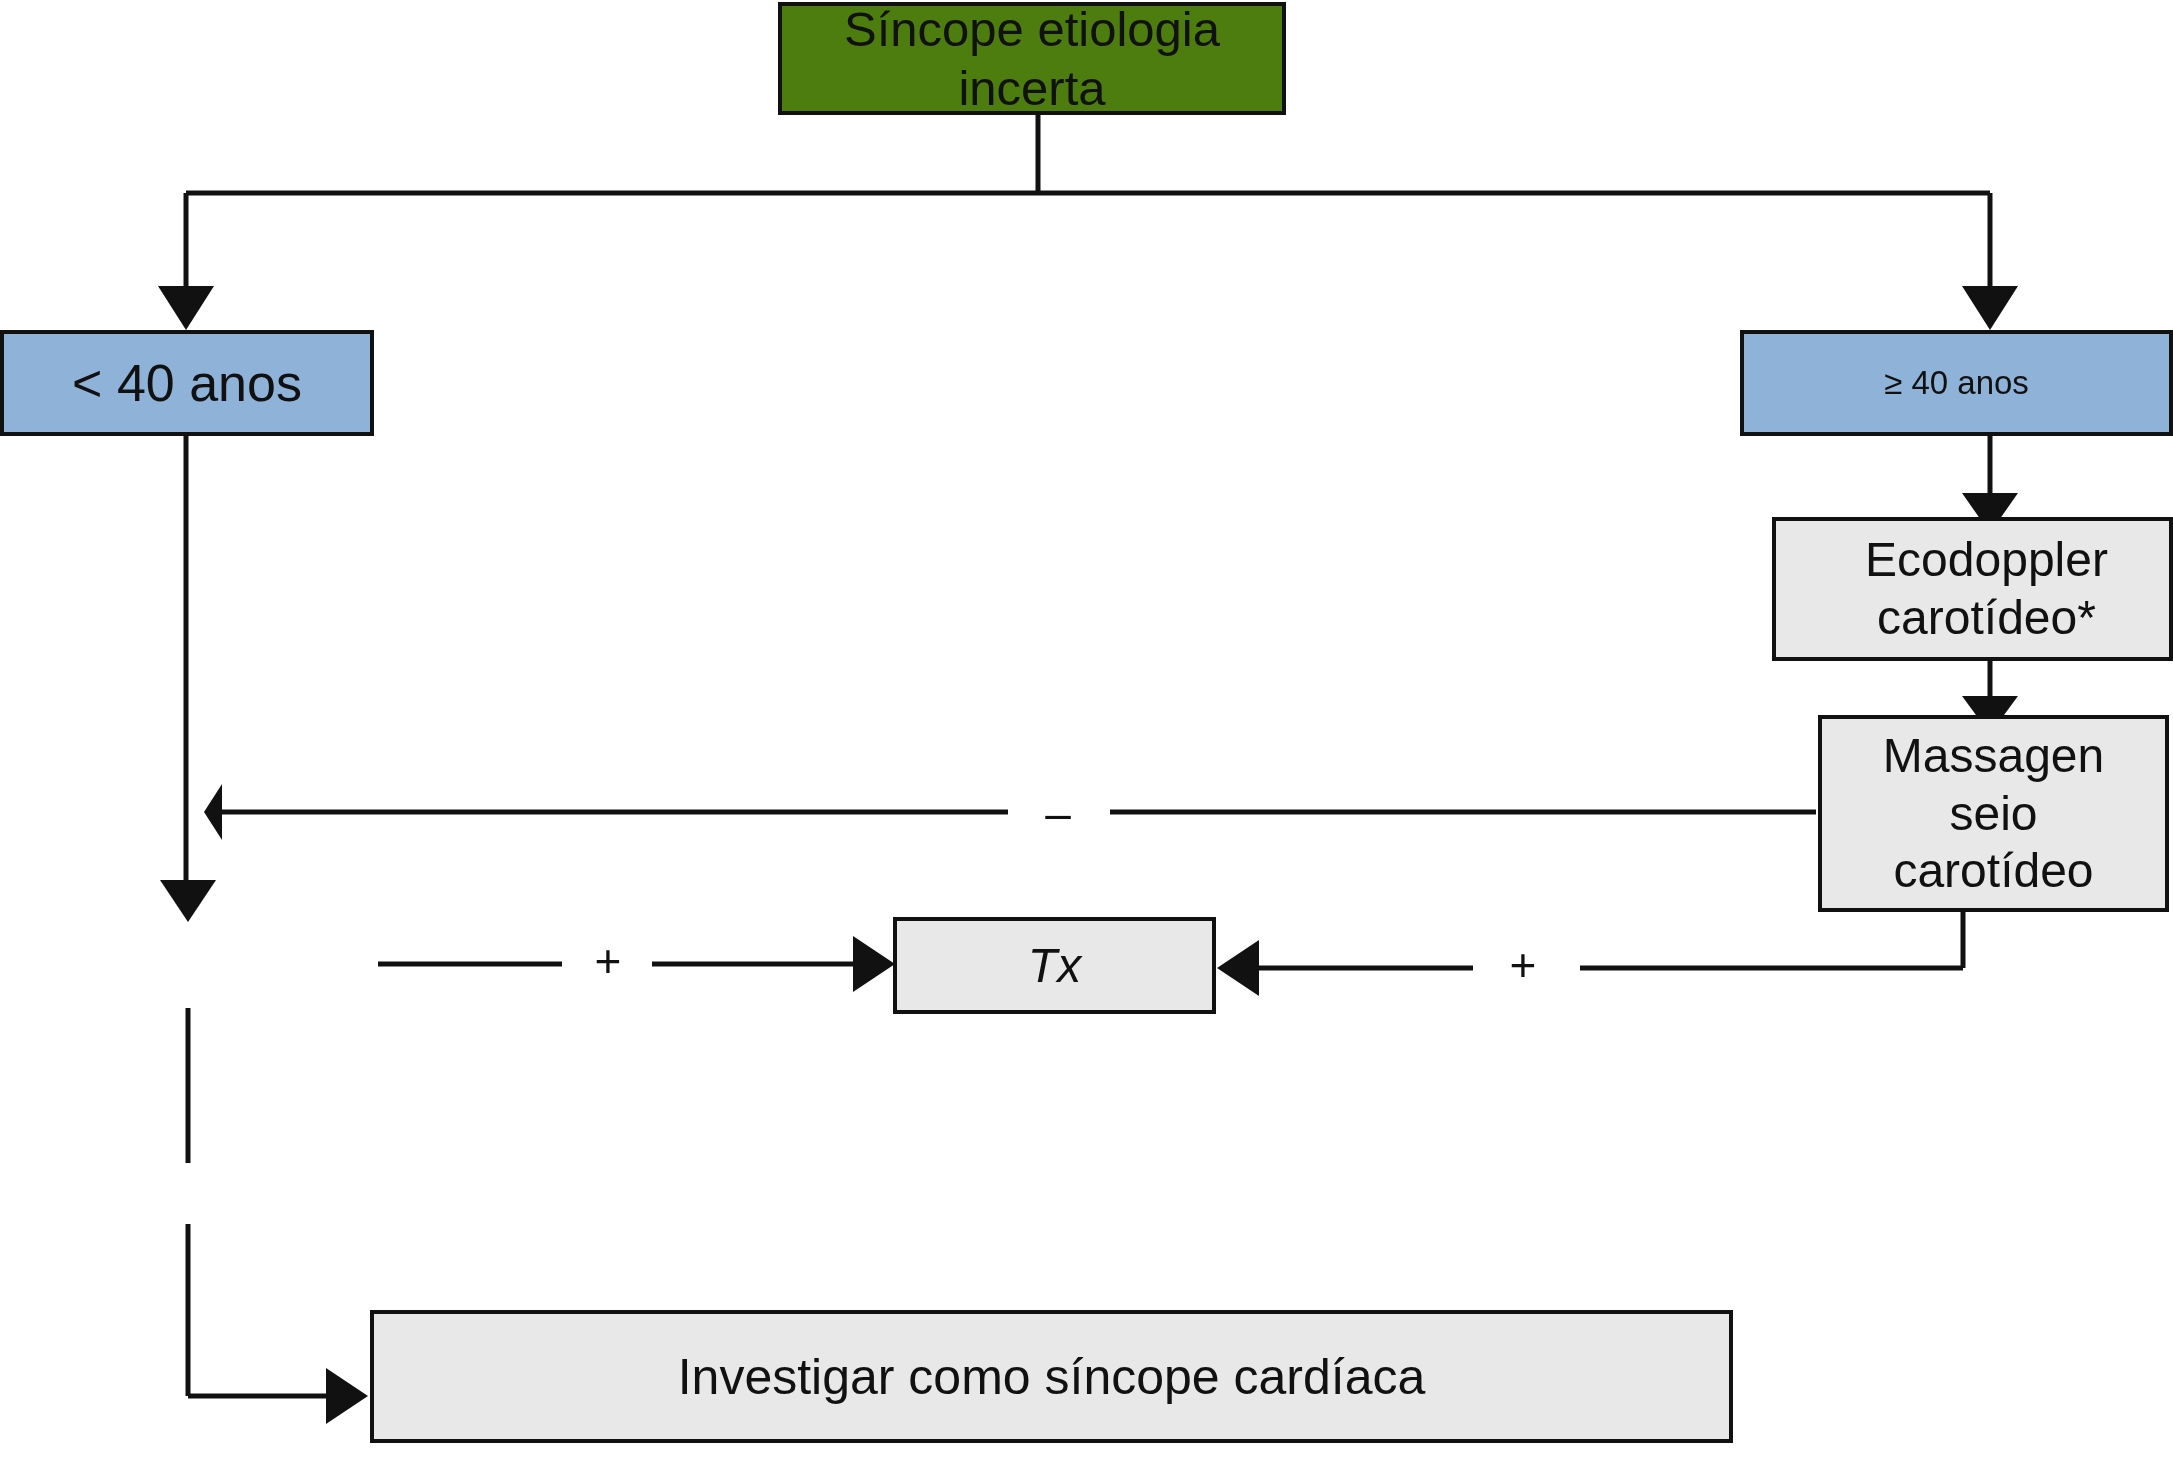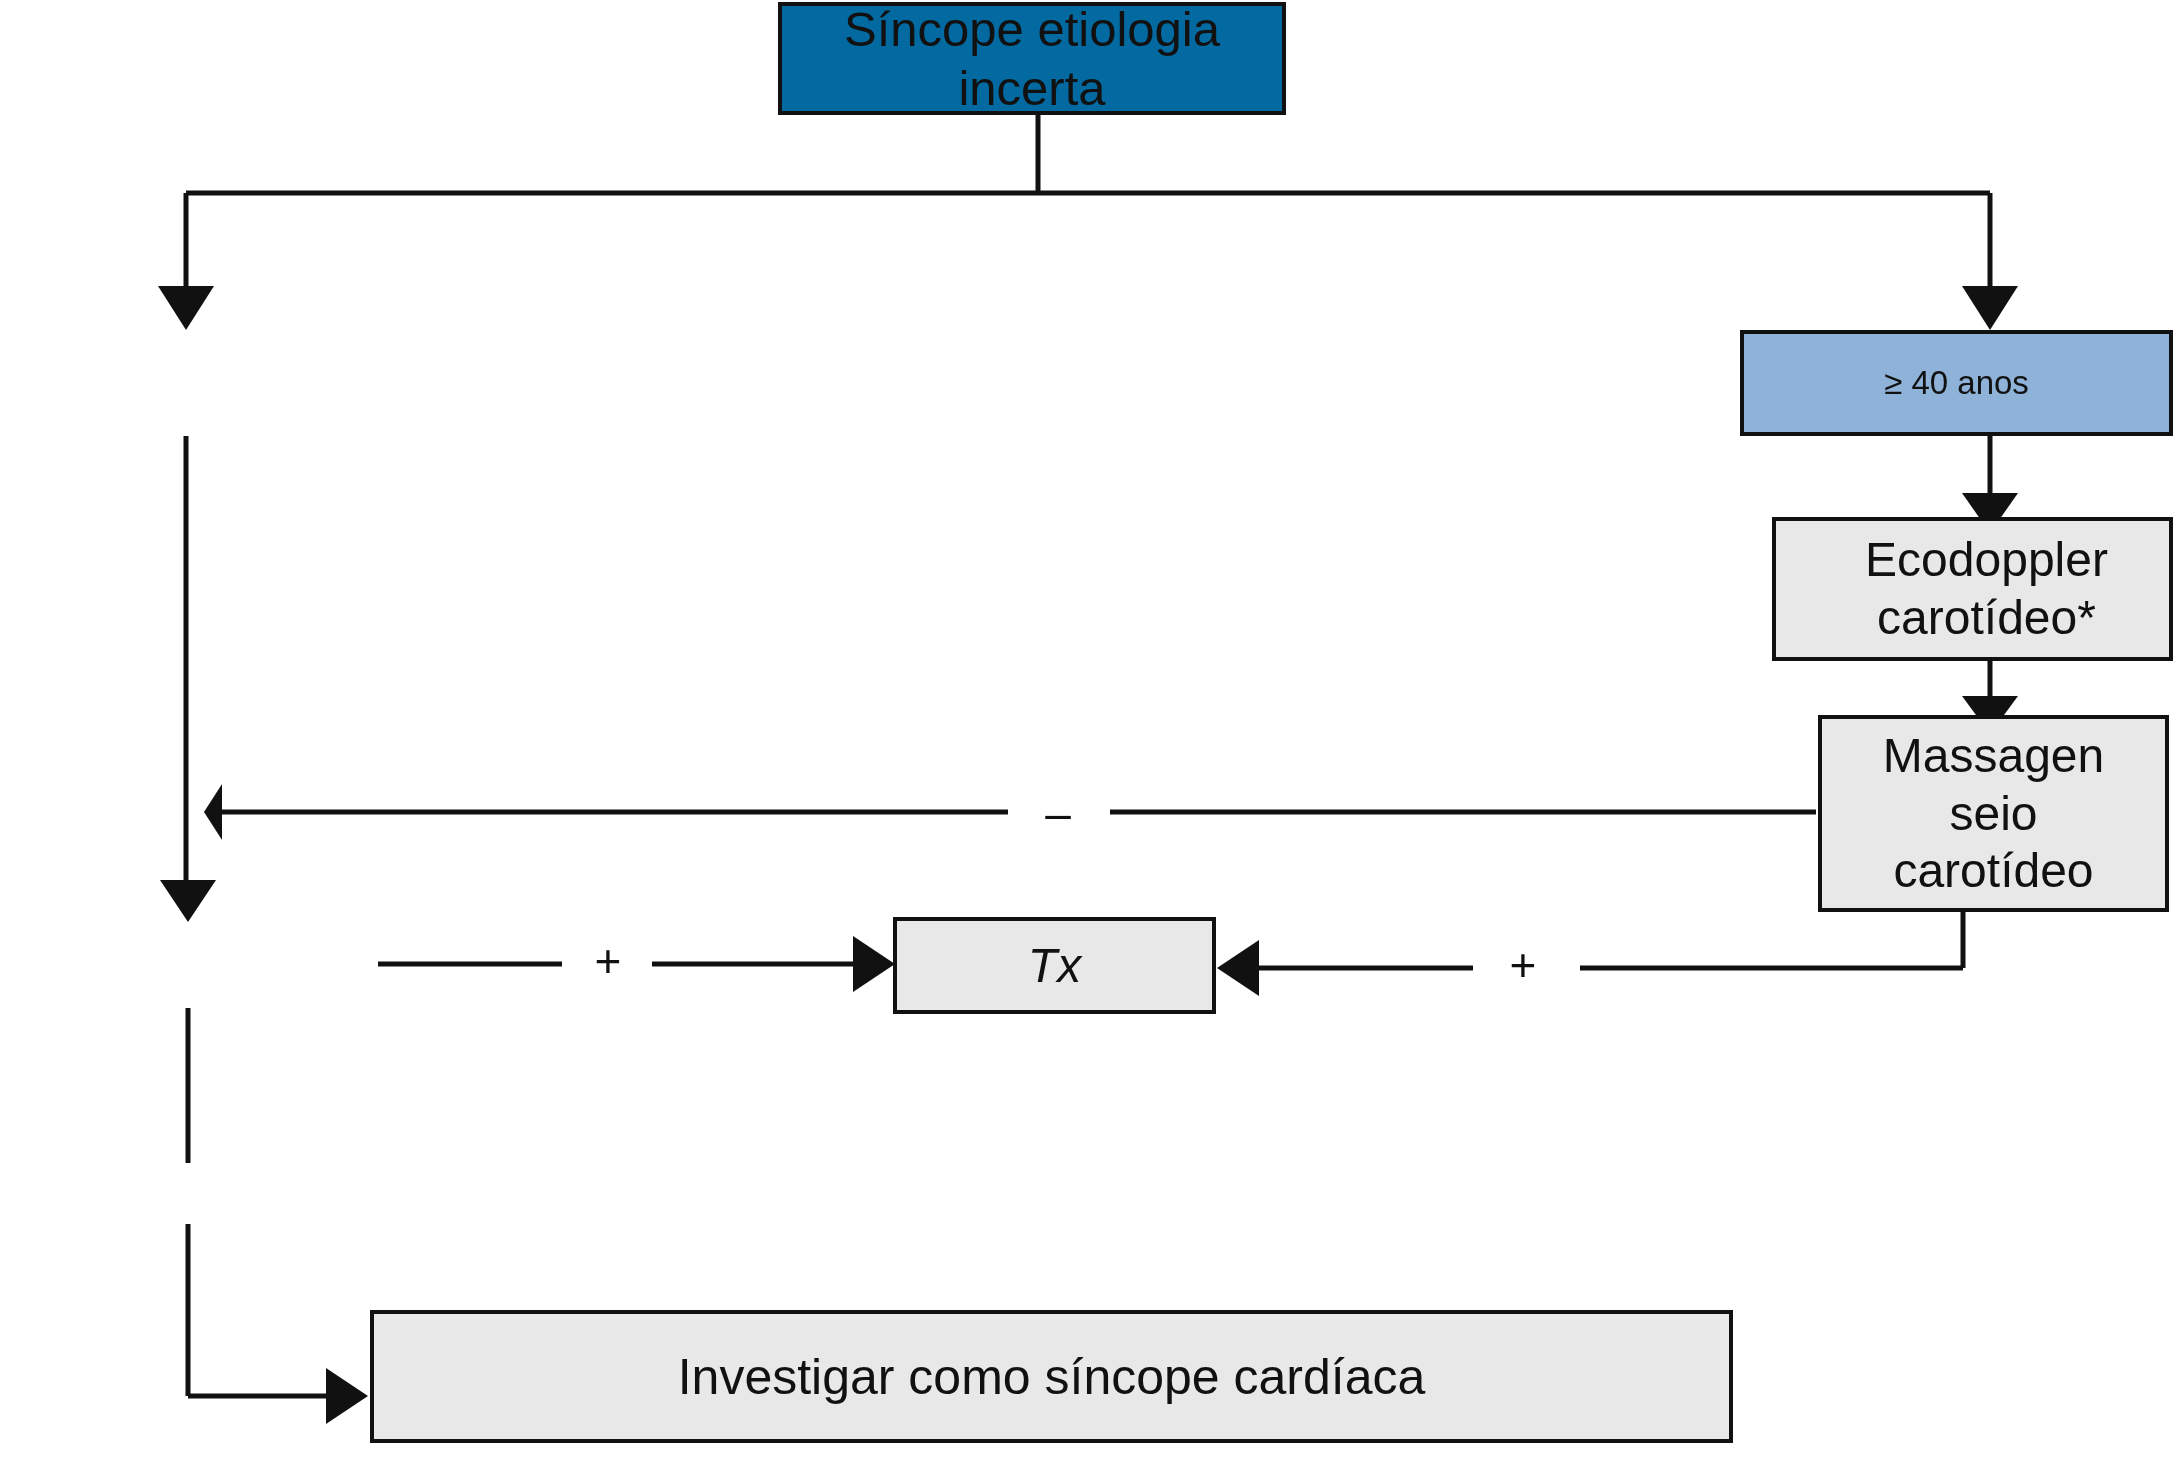--- a/index.html
+++ b/index.html
@@ -37,21 +37,21 @@
     text-align: center;
     line-height: 1.20;
     color: #111111;
     font-family: "Liberation Sans", sans-serif;
   }
   .node-text {
     display: block;
     width: 100%;
     white-space: pre-line;
   }
-  .fill-yellow { background: #0369a1; }
+  .fill-yellow { background: #4d7c0f; }
   .fill-blue   { background: #8EB2D8; }
   .fill-gray   { background: #E8E8E8; }
   .italic { font-style: italic; }
   .edge-label {
     position: absolute;
     color: #111111;
     font-family: "Liberation Sans", sans-serif;
     font-size: 46px;
     line-height: 1;
     text-align: center;
@@ -121,20 +121,23 @@
 
       <path d="M 326 1368 L 326 1424 L 368 1396 Z"></path>
     </g>
   </svg>
 
   <div class="node-box fill-yellow" style="left:778px; top:2px; width:508px; height:113px; font-size:49px;">
     <span class="node-text">Síncope etiologia
 incerta</span>
   </div>
 
+  <div class="node-box fill-blue" style="left:0px; top:330px; width:374px; height:106px; font-size:52px;">
+    <span class="node-text">&lt; 40 anos</span>
+  </div>
 
   <div class="node-box fill-blue" style="left:1740px; top:330px; width:433px; height:106px; font-size:33px;">
     <span class="node-text">≥ 40 anos</span>
   </div>
 
   <div class="node-box fill-gray" style="left:1772px; top:517px; width:401px; height:144px; font-size:48px;padding-left:28px;">
     <span class="node-text">Ecodoppler
 carotídeo*</span>
   </div>
 

